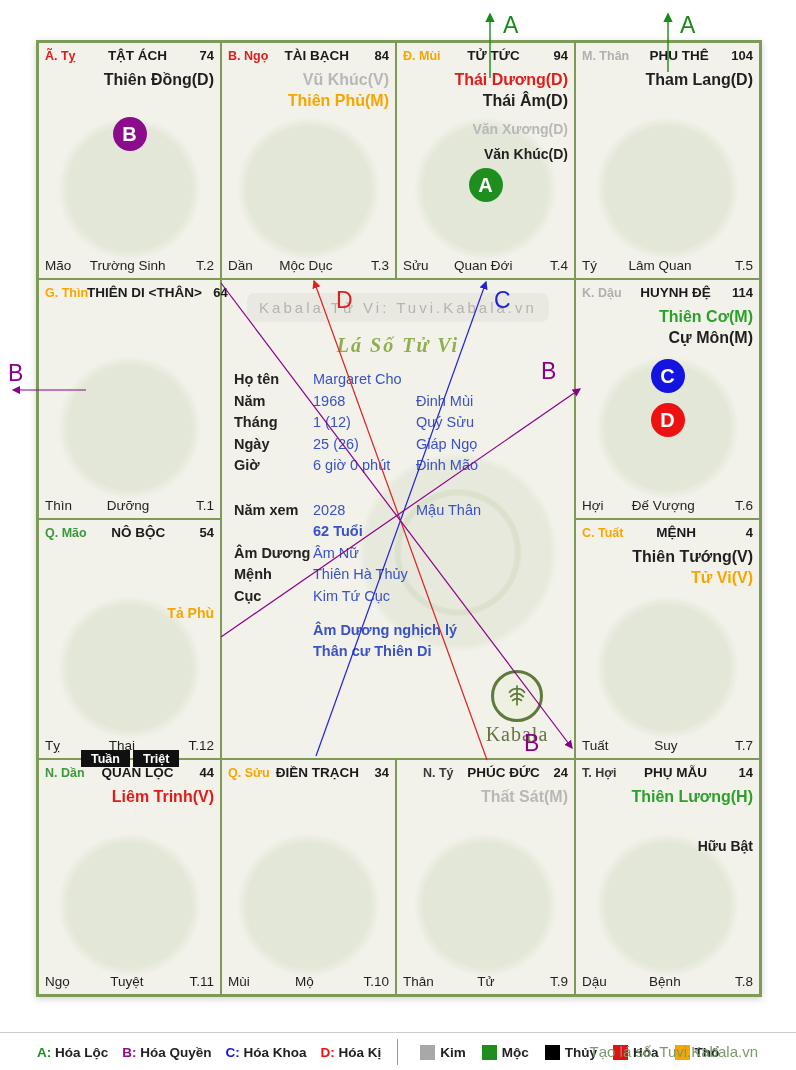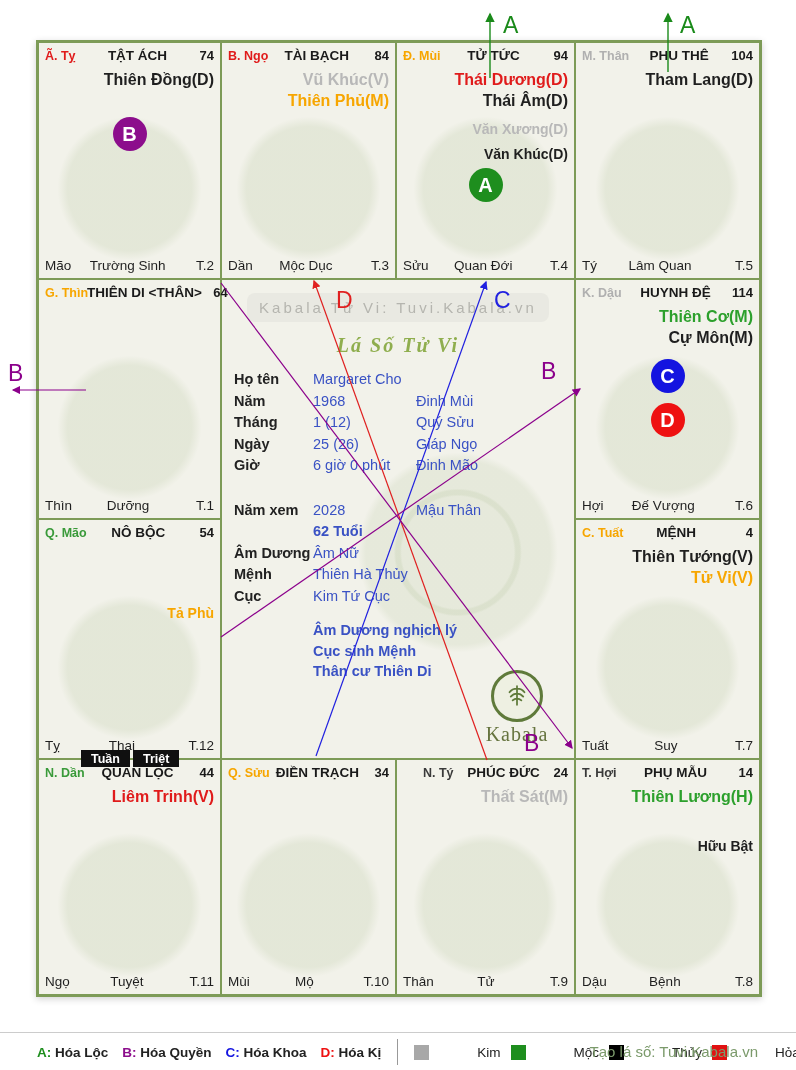--- a/index.html
+++ b/index.html
@@ -74,21 +74,21 @@
 
   
   .overlay{position:absolute;left:0;top:0;z-index:5;pointer-events:none;}
   .ol{font-family:"Liberation Sans",sans-serif;font-size:23px;}
 
   
   .footline{position:absolute;left:0;top:1032px;width:796px;border-top:1px solid #ccc;}
   .legend{position:absolute;left:37px;top:1041px;display:flex;align-items:center;height:22px;}
   .titem{font-size:13.5px;font-weight:bold;color:#222;margin-right:14px;white-space:nowrap;}
   .vdiv{width:1px;height:26px;background:#999;margin:0 6px 0 2px;}
-  .eitem{display:flex;align-items:center;font-size:13.5px;font-weight:normal;color:#222;margin-left:10px;white-space:nowrap;gap:43px;}
+  .eitem{display:flex;align-items:center;font-size:13.5px;font-weight:bold;color:#222;margin-left:16px;white-space:nowrap;}
   .esw{width:15px;height:15px;margin-right:5px;display:inline-block;}
   .credit{position:absolute;right:38px;top:1043px;font-size:15px;color:#7b9a6b;}
 </style>
 </head>
 <body>
 
 <div class="page">
 
   <div class="chart" id="grid">
     <div class="center">
@@ -143,21 +143,20 @@
             <span class="iext"></span>
           </div>
           <div class="irow">
             <span class="ilabel">Cục</span>
             <span class="ival">Kim Tứ Cục</span>
             <span class="iext"></span>
           </div>
         </div>
       <div class="notes" id="notes">
           <div>Âm Dương nghịch lý</div>
-          <div>Cục sinh Mệnh</div>
           <div>Thân cư Thiên Di</div>
         </div>
       <div class="klogo">
         <div class="kring">
           <svg width="30" height="30" viewBox="0 0 24 24">
             <path d="M12 4 V19 M12 6 C8 6 6 9 6 9 M12 6 C16 6 18 9 18 9 M12 10 C9 10 7 12.5 7 12.5 M12 10 C15 10 17 12.5 17 12.5 M12 14 C10 14 8.5 15.5 8.5 15.5 M12 14 C14 14 15.5 15.5 15.5 15.5" stroke="#5f7a3a" stroke-width="1.4" fill="none" stroke-linecap="round"></path>
           </svg>
         </div>
         <div class="kname">Kabala</div>
       </div>

